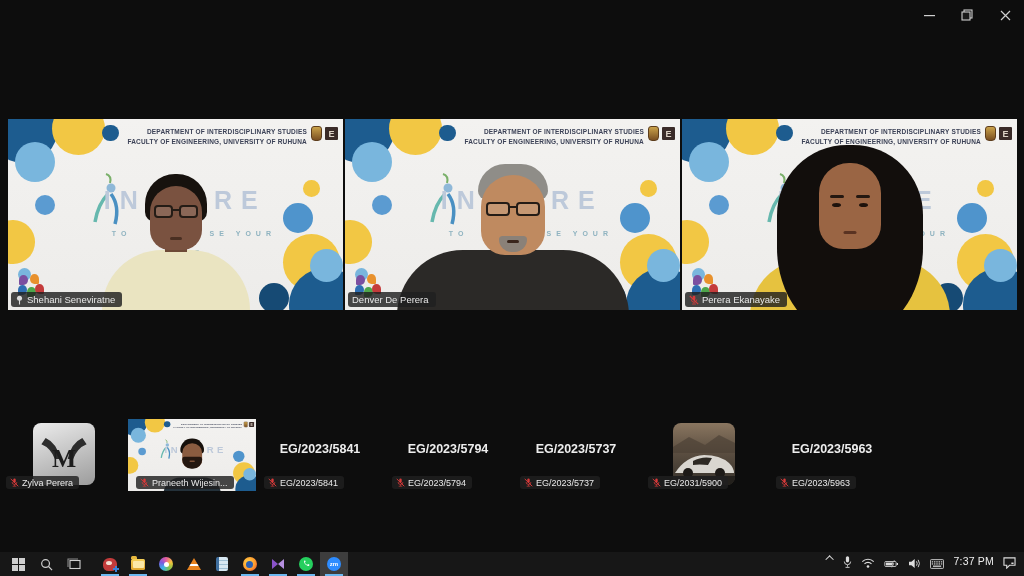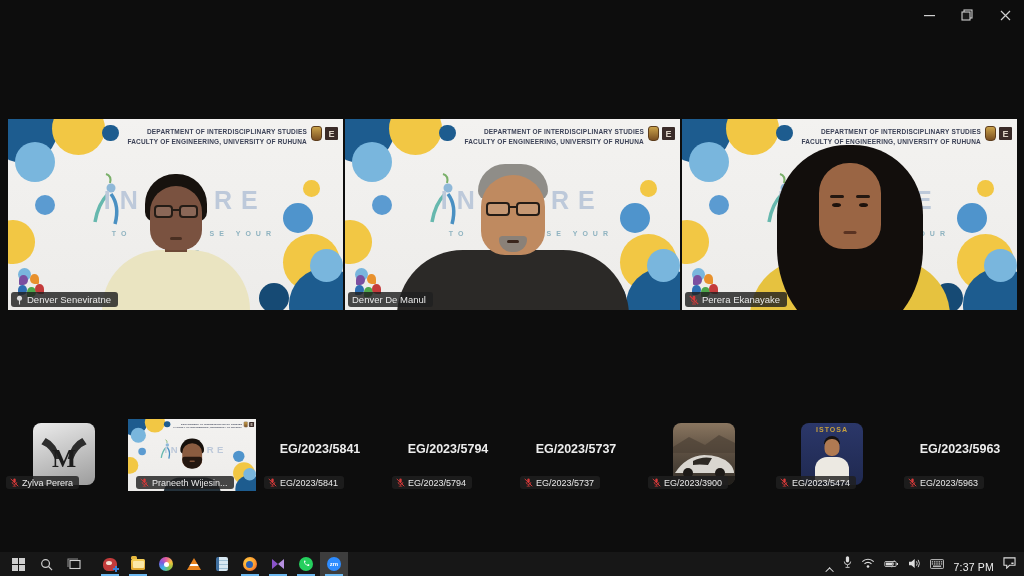--- a/index.html
+++ b/index.html
@@ -178,21 +178,21 @@
   .whats { width:14px; height:14px; border-radius:50%; background:#25cf5e; display:flex;
     align-items:center; justify-content:center; }
   .zoomapp { width:14px; height:14px; border-radius:50%; background:#2d8cff; color:#fff;
     font-size:6px; font-weight:bold; display:flex; align-items:center; justify-content:center; }
   .paintic { position:relative; width:14px; height:13px; background:#c23b3b; border-radius:45% 45% 40% 40%; }
   .paintic::before { content:''; position:absolute; left:3px; top:3px; width:6px; height:4px;
     background:#f3ded2; border-radius:50%; }
   .paintic::after { content:''; position:absolute; right:-2px; bottom:-1px; width:6px; height:6px;
     background:linear-gradient(#3b82d8,#3b82d8) center/6px 2px no-repeat,
                linear-gradient(#3b82d8,#3b82d8) center/2px 6px no-repeat; }
-  .tray { margin-left:auto; display:flex; align-items:flex-end; gap:9px; padding-right:8px; color:#ddd; }
+  .tray { margin-left:auto; display:flex; align-items:flex-start; gap:9px; padding-right:8px; color:#ddd; }
   .chev { width:6px; height:6px; border-left:1.6px solid #ddd; border-top:1.6px solid #ddd;
     transform:rotate(45deg) translateY(2px); }
   .tray-time { font-size:10.5px; color:#eee; letter-spacing:.2px; }
 </style>
 </head>
 <body>
 
 <div class="stage">
 
   <div class="titlebar">
@@ -273,21 +273,21 @@
             <div class="lens r"></div>
             <div class="bridge"></div>
           </div>
         <div class="mouth"></div>
       </div>
       <div class="nlabel">
         <svg class="pinic" width="9" height="10" viewBox="0 0 10 11">
             <circle cx="5" cy="3.6" r="2.8" fill="#ddd"></circle>
             <rect x="4.4" y="5.5" width="1.2" height="5" fill="#ddd"></rect>
           </svg>
-        <span>Denver Seneviratne</span>
+        <span>Shehani Seneviratne</span>
       </div>
     </div>
 
     <div class="tile-m">
       <div class="slide">
         <div class="c c-navy1"></div>
           <div class="c c-blue1"></div>
           <div class="c c-yel1"></div>
         <div class="c c-navyd"></div>
           <div class="c c-blued"></div>
@@ -336,21 +336,21 @@
           <div class="head"></div>
         <div class="glasses">
             <div class="lens l"></div>
             <div class="lens r"></div>
             <div class="bridge"></div>
           </div>
         <div class="goatee"></div>
           <div class="mouth"></div>
       </div>
       <div class="nlabel">
-        <span>Denver De Manul</span>
+        <span>Denver De Perera</span>
       </div>
     </div>
 
     <div class="tile-m">
       <div class="slide">
         <div class="c c-navy1"></div>
           <div class="c c-blue1"></div>
           <div class="c c-yel1"></div>
         <div class="c c-navyd"></div>
           <div class="c c-blued"></div>
@@ -556,44 +556,24 @@
       <div class="nlabel">
         <svg class="micmute" width="9" height="9" viewBox="0 0 12 12">
             <g fill="#d83a3a">
               <rect x="4.4" y="0.8" width="3.2" height="5.6" rx="1.6"></rect>
               <path d="M2.8 5.4a3.2 3.2 0 0 0 6.4 0" stroke="#d83a3a" stroke-width="1" fill="none"></path>
               <rect x="5.5" y="8.6" width="1" height="1.8"></rect>
               <rect x="3.6" y="10.4" width="4.8" height="0.9"></rect>
             </g>
             <line x1="1" y1="1.2" x2="11" y2="11" stroke="#d83a3a" stroke-width="1.3"></line>
           </svg>
-        <span>EG/2023/3900</span>
-      </div>
-    </div>
-
-    <div class="tile-s">
-      <div class="avatar av-ist">
-        <div class="ist-txt">ISTOSA</div>
-        <div class="ist-hairc"></div>
-          <div class="ist-head"></div>
-          <div class="ist-shirt"></div>
-      </div>
-      <div class="nlabel">
-        <svg class="micmute" width="9" height="9" viewBox="0 0 12 12">
-            <g fill="#d83a3a">
-              <rect x="4.4" y="0.8" width="3.2" height="5.6" rx="1.6"></rect>
-              <path d="M2.8 5.4a3.2 3.2 0 0 0 6.4 0" stroke="#d83a3a" stroke-width="1" fill="none"></path>
-              <rect x="5.5" y="8.6" width="1" height="1.8"></rect>
-              <rect x="3.6" y="10.4" width="4.8" height="0.9"></rect>
-            </g>
-            <line x1="1" y1="1.2" x2="11" y2="11" stroke="#d83a3a" stroke-width="1.3"></line>
-          </svg>
-        <span>EG/2023/5474</span>
-      </div>
-    </div>
+        <span>EG/2031/5900</span>
+      </div>
+    </div>
+
 
     <div class="tile-s">
       <div class="big-name">EG/2023/5963</div>
       <div class="nlabel">
         <svg class="micmute" width="9" height="9" viewBox="0 0 12 12">
             <g fill="#d83a3a">
               <rect x="4.4" y="0.8" width="3.2" height="5.6" rx="1.6"></rect>
               <path d="M2.8 5.4a3.2 3.2 0 0 0 6.4 0" stroke="#d83a3a" stroke-width="1" fill="none"></path>
               <rect x="5.5" y="8.6" width="1" height="1.8"></rect>
               <rect x="3.6" y="10.4" width="4.8" height="0.9"></rect>

